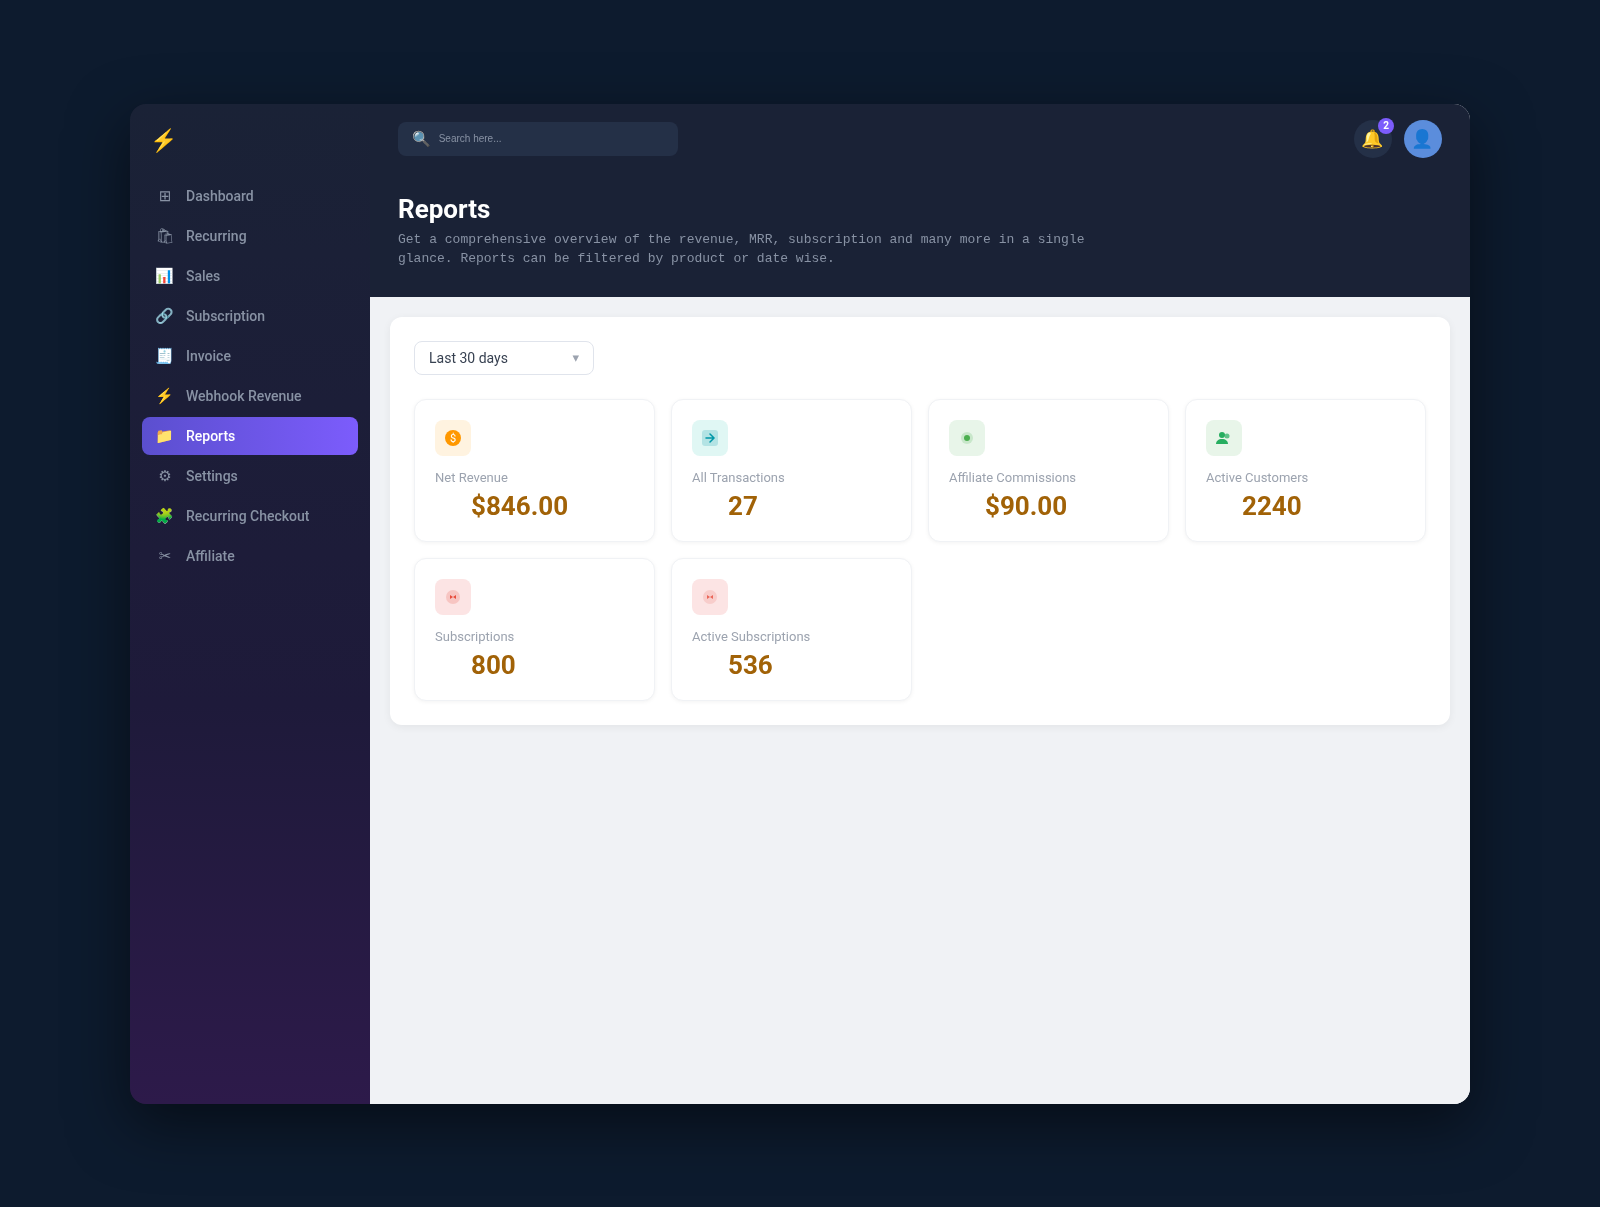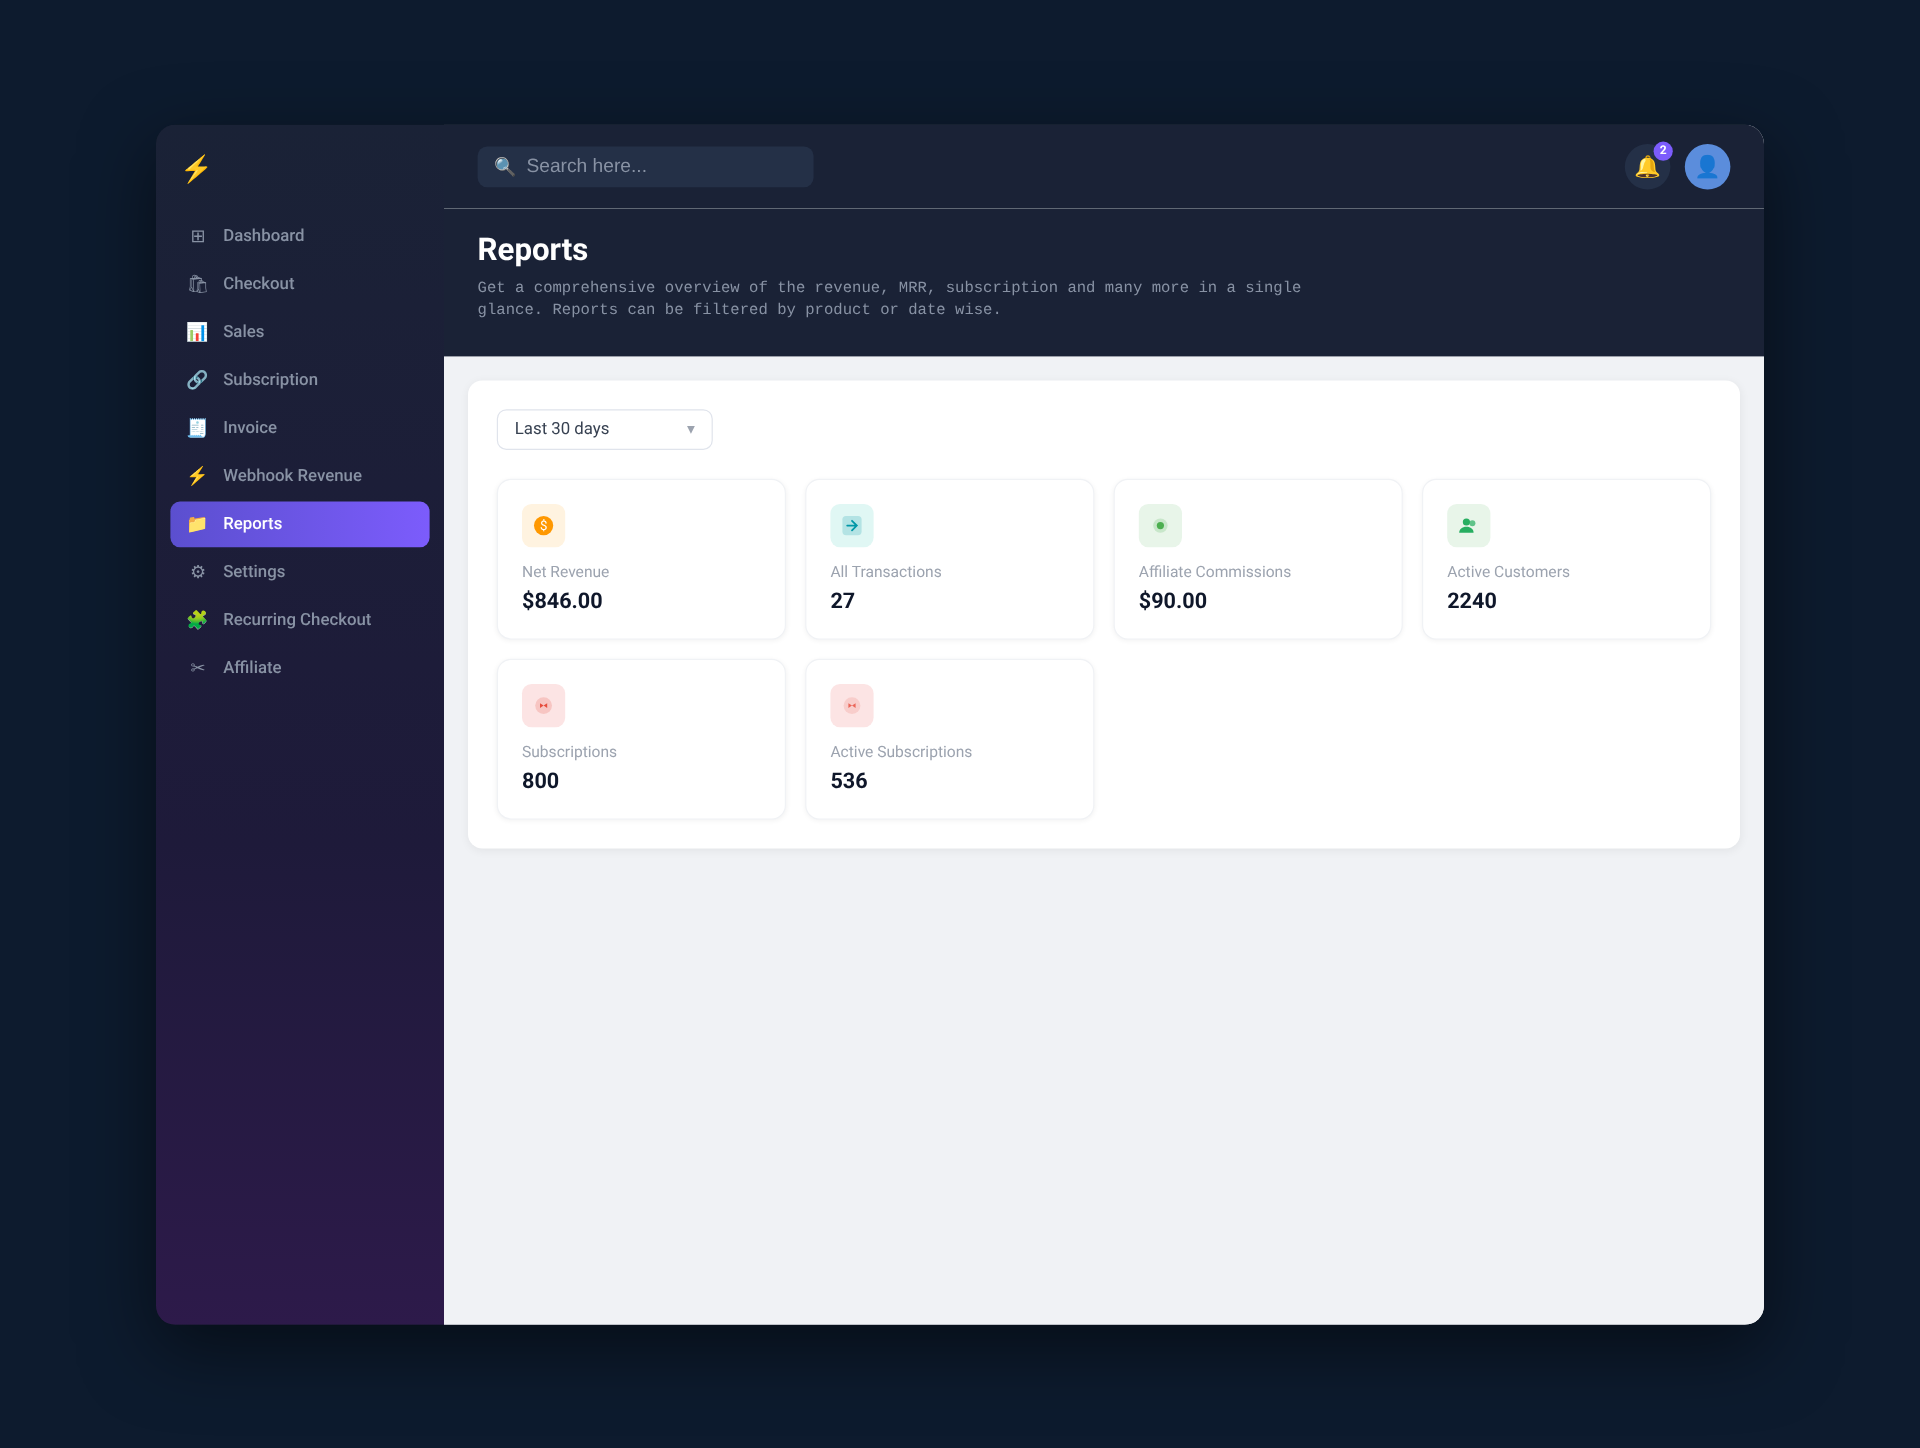--- a/index.html
+++ b/index.html
@@ -95,21 +95,21 @@
       border-radius: 8px;
       padding: 8px 14px;
       gap: 8px;
       width: 280px;
     }
     .search-bar input {
       background: transparent;
       border: none;
       outline: none;
       color: #3b82f6;
-      font-size: 16px;
+      font-size: 10px;
       width: 100%;
     }
     .search-bar input::placeholder { color: #8892a4; }
     .search-icon { color: #8892a4; font-size: 15px; }
     .header-actions {
       display: flex;
       align-items: center;
       gap: 12px;
     }
     .notif-btn {
@@ -221,43 +221,44 @@
       justify-content: center;
       font-size: 18px;
       margin-bottom: 14px;
     }
     .metric-label {
       font-size: 13px;
       color: #9ca3af;
       margin-bottom: 6px;
     }
     .metric-value {
-      font-size: 18px;
+      font-size: 26px;
       font-weight: 700;
-      color: #0f172a;
+      color: #a16207;
+      margin-left: 36px;
     }
     .chevron-icon { font-size: 13px; color: #9ca3af; }
   </style>
 </head>
 <body>
 
 <div class="app-wrapper">
 
   <aside class="sidebar">
     <div class="sidebar-logo">
       <span style="font-size:22px;">⚡</span>
     </div>
     <nav class="sidebar-nav" id="sidebar-nav">
         <div class="nav-item">
     <span class="nav-icon">⊞</span>
     <span>Dashboard</span>
   </div>
         <div class="nav-item">
     <span class="nav-icon">🛍</span>
-    <span>Checkout</span>
+    <span>Recurring</span>
   </div>
         <div class="nav-item">
     <span class="nav-icon">📊</span>
     <span>Sales</span>
   </div>
         <div class="nav-item">
     <span class="nav-icon">🔗</span>
     <span>Subscription</span>
   </div>
         <div class="nav-item">

